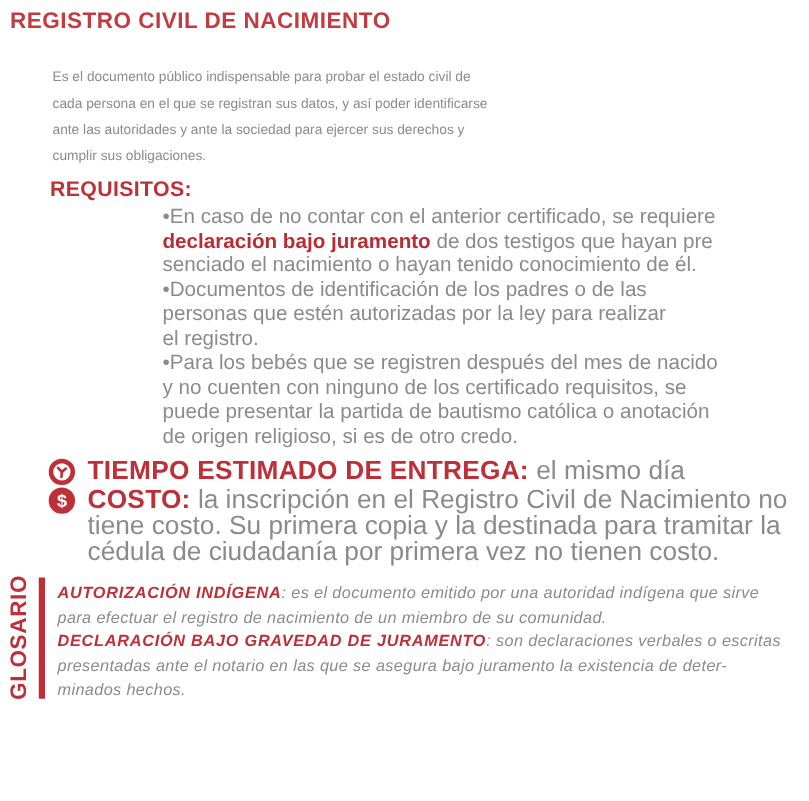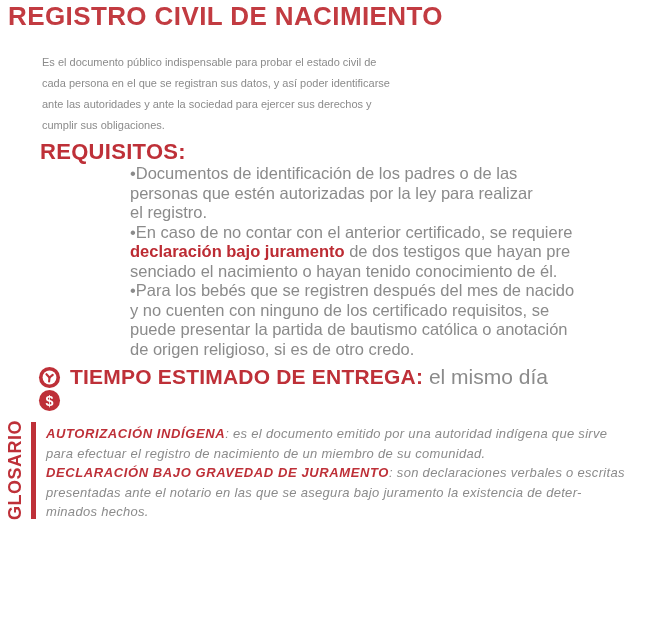--- a/index.html
+++ b/index.html
@@ -1,27 +1,27 @@
 <!DOCTYPE html>
 <html><head>
 <meta charset="utf-8">
 <style>
   * { margin:0; padding:0; box-sizing:border-box; }
   html,body { width:647px; height:641px; background:#ffffff; overflow:hidden;
     font-family:"Liberation Sans", sans-serif; }
 
   .page { width:647px; height:641px; position:relative; }
 
-  .title { color:#C23B41; font-size:26px; font-weight:bold; letter-spacing:0.4px;
+  .title { color:#C23B41; font-size:18px; font-weight:bold; letter-spacing:0.4px;
     margin:3px 0 0 8px; line-height:26px; }
 
   .intro { color:#8B8B8B; font-size:11px; line-height:21px;
     margin:23px 8px 0 42px; white-space:pre-line; }
 
-  .req-heading { color:#BE3038; font-size:22px; font-weight:bold;
+  .req-heading { color:#BE3038; font-size:17px; font-weight:bold;
     letter-spacing:0.3px; margin:6px 0 0 40px; line-height:20px; }
 
   .bullets { margin:2px 10px 0 130px; color:#8B8B8B; font-size:16.5px;
     line-height:19.5px; }
   .bullets p { white-space:pre-line; }
   .hl { color:#BC2B33; font-weight:bold; }
 
   .info { margin:7px 0 0 38px; }
   .info-row { display:flex; align-items:flex-start; }
   .info-icon { flex:0 0 24px; margin-right:8px; padding-top:0; }
@@ -51,26 +51,26 @@
 
   <p class="intro">Es el documento público indispensable para probar el estado civil de
 cada persona en el que se registran sus datos, y así poder identificarse
 ante las autoridades y ante la sociedad para ejercer sus derechos y
 cumplir sus obligaciones.</p>
 
   <h2 class="req-heading">REQUISITOS:</h2>
 
   <div class="bullets">
     <p><span></span></p>
+    <p><span>•En caso de no contar con el anterior certificado, se requiere
+</span><span class="hl">declaración bajo juramento</span><span> de dos testigos que hayan pre
+senciado el nacimiento o hayan tenido conocimiento de él.</span></p>
     <p><span>•Documentos de identificación de los padres o de las
 personas que estén autorizadas por la ley para realizar
 el registro.</span><span class="hl"></span><span></span></p>
-    <p><span>•En caso de no contar con el anterior certificado, se requiere
-</span><span class="hl">declaración bajo juramento</span><span> de dos testigos que hayan pre
-senciado el nacimiento o hayan tenido conocimiento de él.</span></p>
     <p><span>•Para los bebés que se registren después del mes de nacido
 y no cuenten con ninguno de los certificado requisitos, se
 puede presentar la partida de bautismo católica o anotación
 de origen religioso, si es de otro credo.</span><span class="hl"></span><span></span></p>
   </div>
 
   <div class="info">
 
     <div class="info-row">
       <span class="info-icon">
@@ -87,20 +87,23 @@
       <p class="info-text"><span class="info-label">TIEMPO ESTIMADO DE ENTREGA:</span><span> el mismo día</span></p>
     </div>
 
     <div class="info-row">
       <span class="info-icon">
         <svg width="23" height="23" viewBox="0 0 24 24" aria-hidden="true">
           <circle cx="12" cy="12" r="11" fill="#BE3038"></circle>
           <text x="12" y="17.5" text-anchor="middle" font-size="15" font-weight="bold" fill="#ffffff" font-family="Liberation Sans, sans-serif">$</text>
         </svg>
       </span>
+      <p class="info-text"><span class="info-label">COSTO:</span><span> la inscripción en el Registro Civil de Nacimiento no
+tiene costo. Su primera copia y la destinada para tramitar la
+cédula de ciudadanía por primera vez no tienen costo.</span></p>
     </div>
 
   </div>
 
   <div class="glossary">
     <div class="gloss-side">
       <span class="gloss-label">GLOSARIO</span>
       <span class="gloss-bar"></span>
     </div>
     <div class="gloss-entries">

